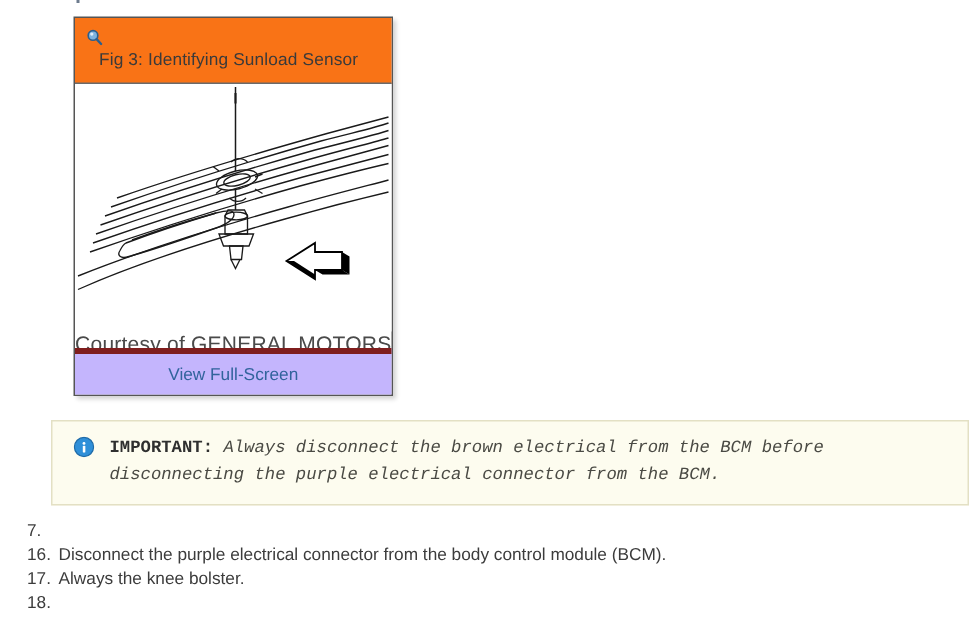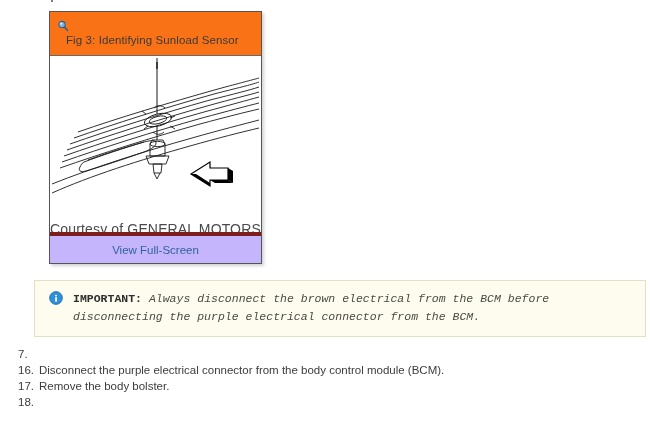--- a/index.html
+++ b/index.html
@@ -249,18 +249,18 @@
 <div class="steps">
   <div class="step">
     <span class="step-num">7.</span>
   </div>
   <div class="step">
     <span class="step-num">16.</span>
     <span class="step-text">Disconnect the purple electrical connector from the body control module (BCM).</span>
   </div>
   <div class="step">
     <span class="step-num">17.</span>
-    <span class="step-text">Remove the body bolster.</span>
+    <span class="step-text">Always the knee bolster.</span>
   </div>
   <div class="step">
     <span class="step-num">18.</span>
   </div>
 </div>
 
 </body></html>

